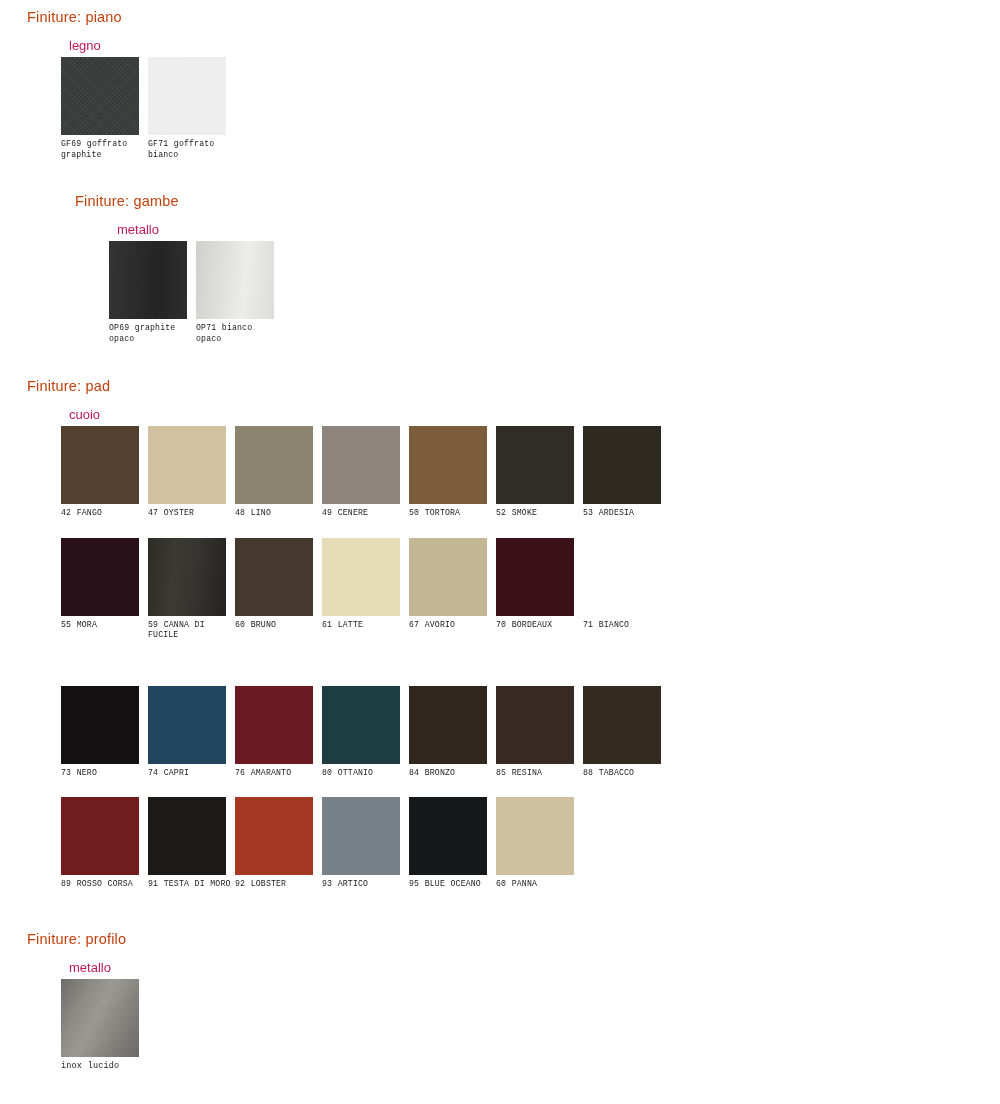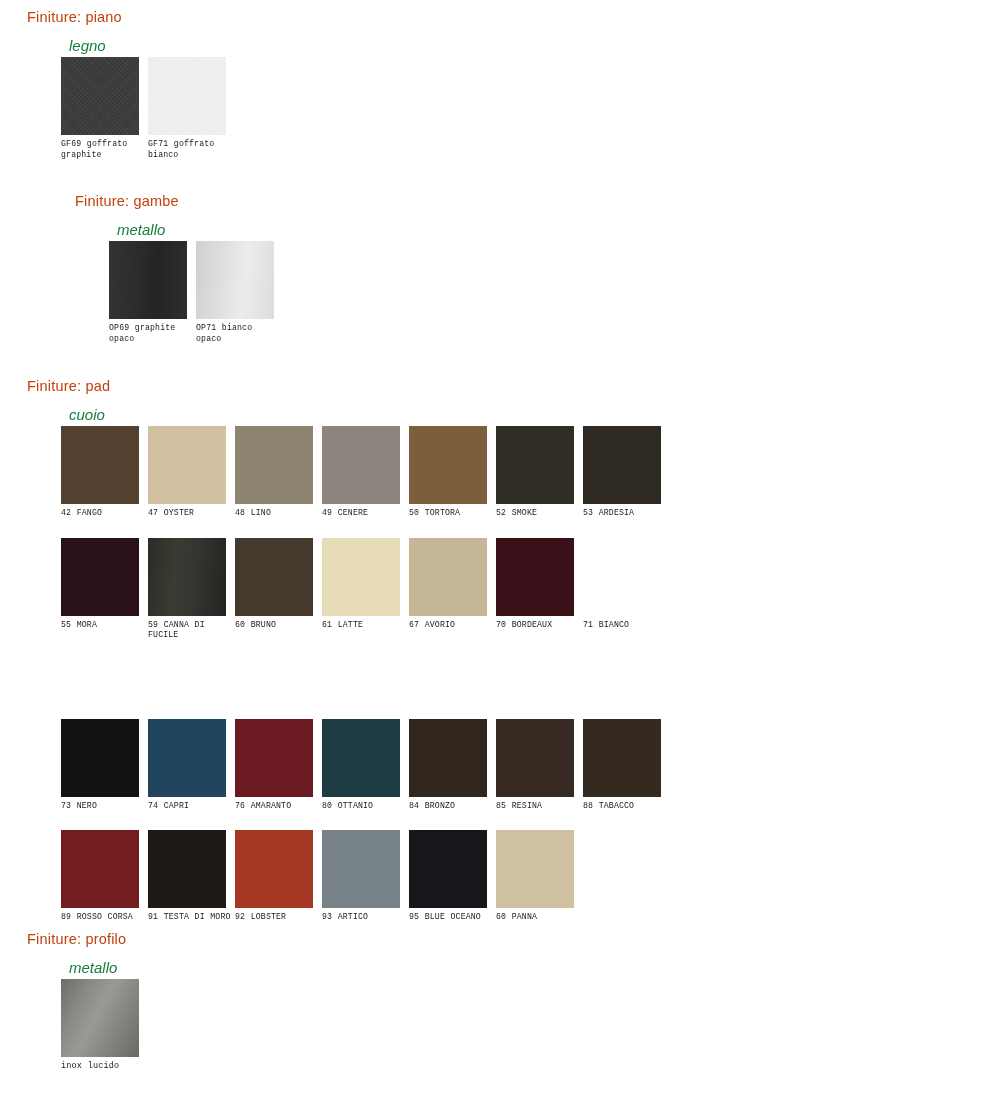--- a/index.html
+++ b/index.html
@@ -35,38 +35,37 @@
     letter-spacing: 0.2px;
     margin: 0 0 0 27px;
     line-height: 18px;
     white-space: nowrap;
   }
   .group {
     margin-top: 13px;
     margin-left: 61px;
   }
   .group-title {
-    font-style: italic;
-    font-size: 15px;
-    color: #15803d;
+    font-size: 13px;
+    color: #be185d;
     line-height: 14px;
     margin: 0 0 4px 8px;
     white-space: nowrap;
   }
 
   
   .row {
     display: flex;
     align-items: flex-start;
   }
   .row + .row {
     margin-top: 19px;
   }
   .row.row-gap-big {
-    margin-top: 78px;
+    margin-top: 45px;
   }
   .swatch-cell {
     width: 78px;
     margin-right: 9px;
   }
   .swatch {
     width: 78px;
     height: 78px;
     display: block;
   }

